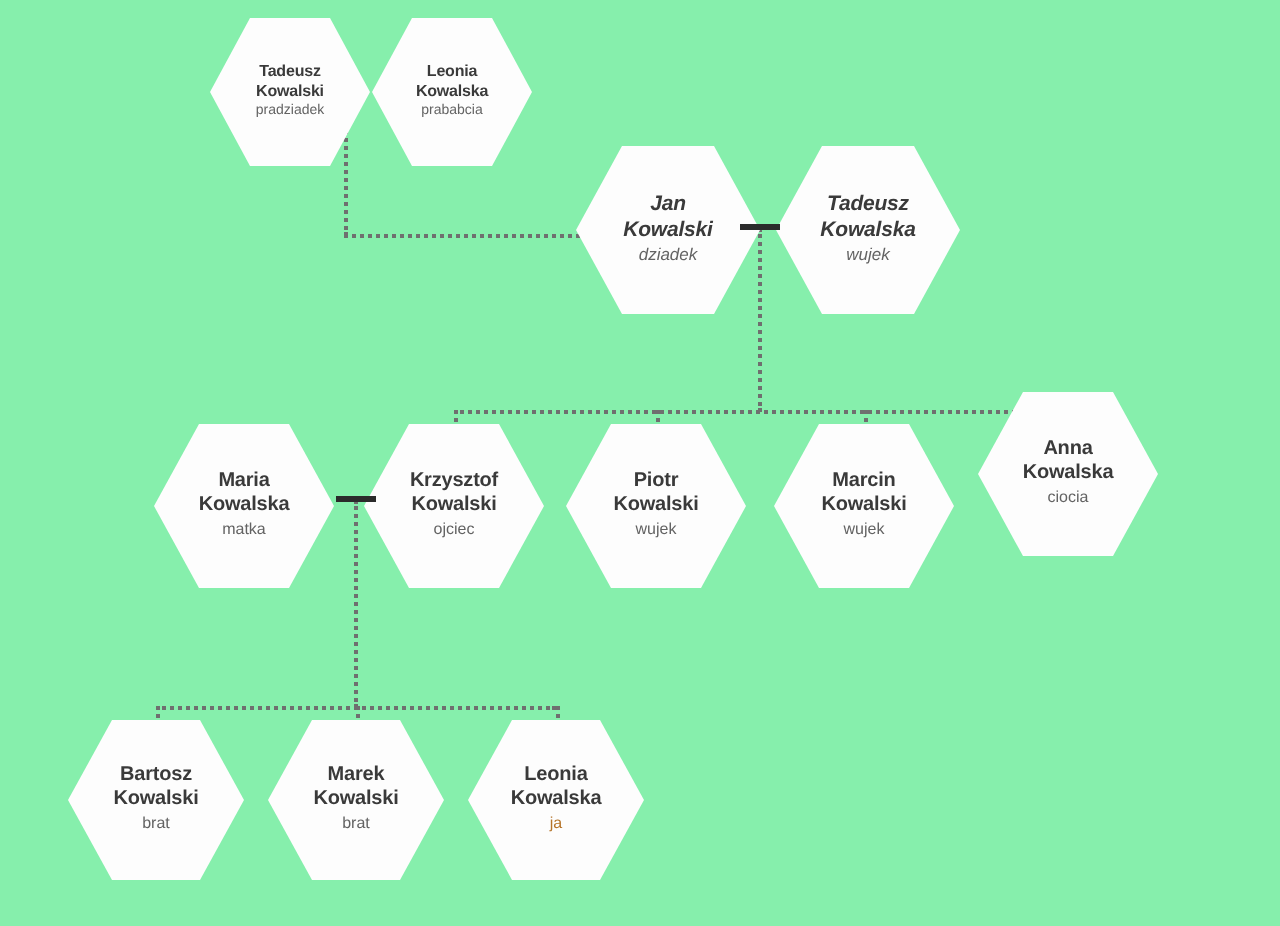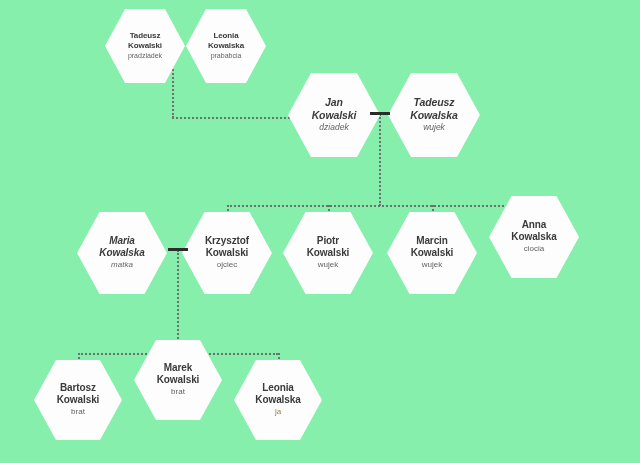--- a/index.html
+++ b/index.html
@@ -129,21 +129,21 @@
     <span class="family">Kowalski</span>
     <span class="rel">dziadek</span>
   </div>
 
   <div class="node gen-1" style="left:388px; top:73px;">
     <span class="given">Tadeusz</span>
     <span class="family">Kowalska</span>
     <span class="rel">wujek</span>
   </div>
 
-  <div class="node gen-2" style="left:77px; top:212px;font-style:italic;">
+  <div class="node gen-2" style="left:77px; top:212px;">
     <span class="given">Maria</span>
     <span class="family">Kowalska</span>
     <span class="rel">matka</span>
   </div>
 
   <div class="node gen-2" style="left:182px; top:212px;">
     <span class="given">Krzysztof</span>
     <span class="family">Kowalski</span>
     <span class="rel">ojciec</span>
   </div>
@@ -165,21 +165,21 @@
     <span class="family">Kowalska</span>
     <span class="rel">ciocia</span>
   </div>
 
   <div class="node gen-3" style="left:34px; top:360px;">
     <span class="given">Bartosz</span>
     <span class="family">Kowalski</span>
     <span class="rel">brat</span>
   </div>
 
-  <div class="node gen-3" style="left:134px; top:340px;">
+  <div class="node gen-3" style="left:134px; top:360px;">
     <span class="given">Marek</span>
     <span class="family">Kowalski</span>
     <span class="rel">brat</span>
   </div>
 
   <div class="node gen-3 is-self" style="left:234px; top:360px;">
     <span class="given">Leonia</span>
     <span class="family">Kowalska</span>
     <span class="rel">ja</span>
   </div>

